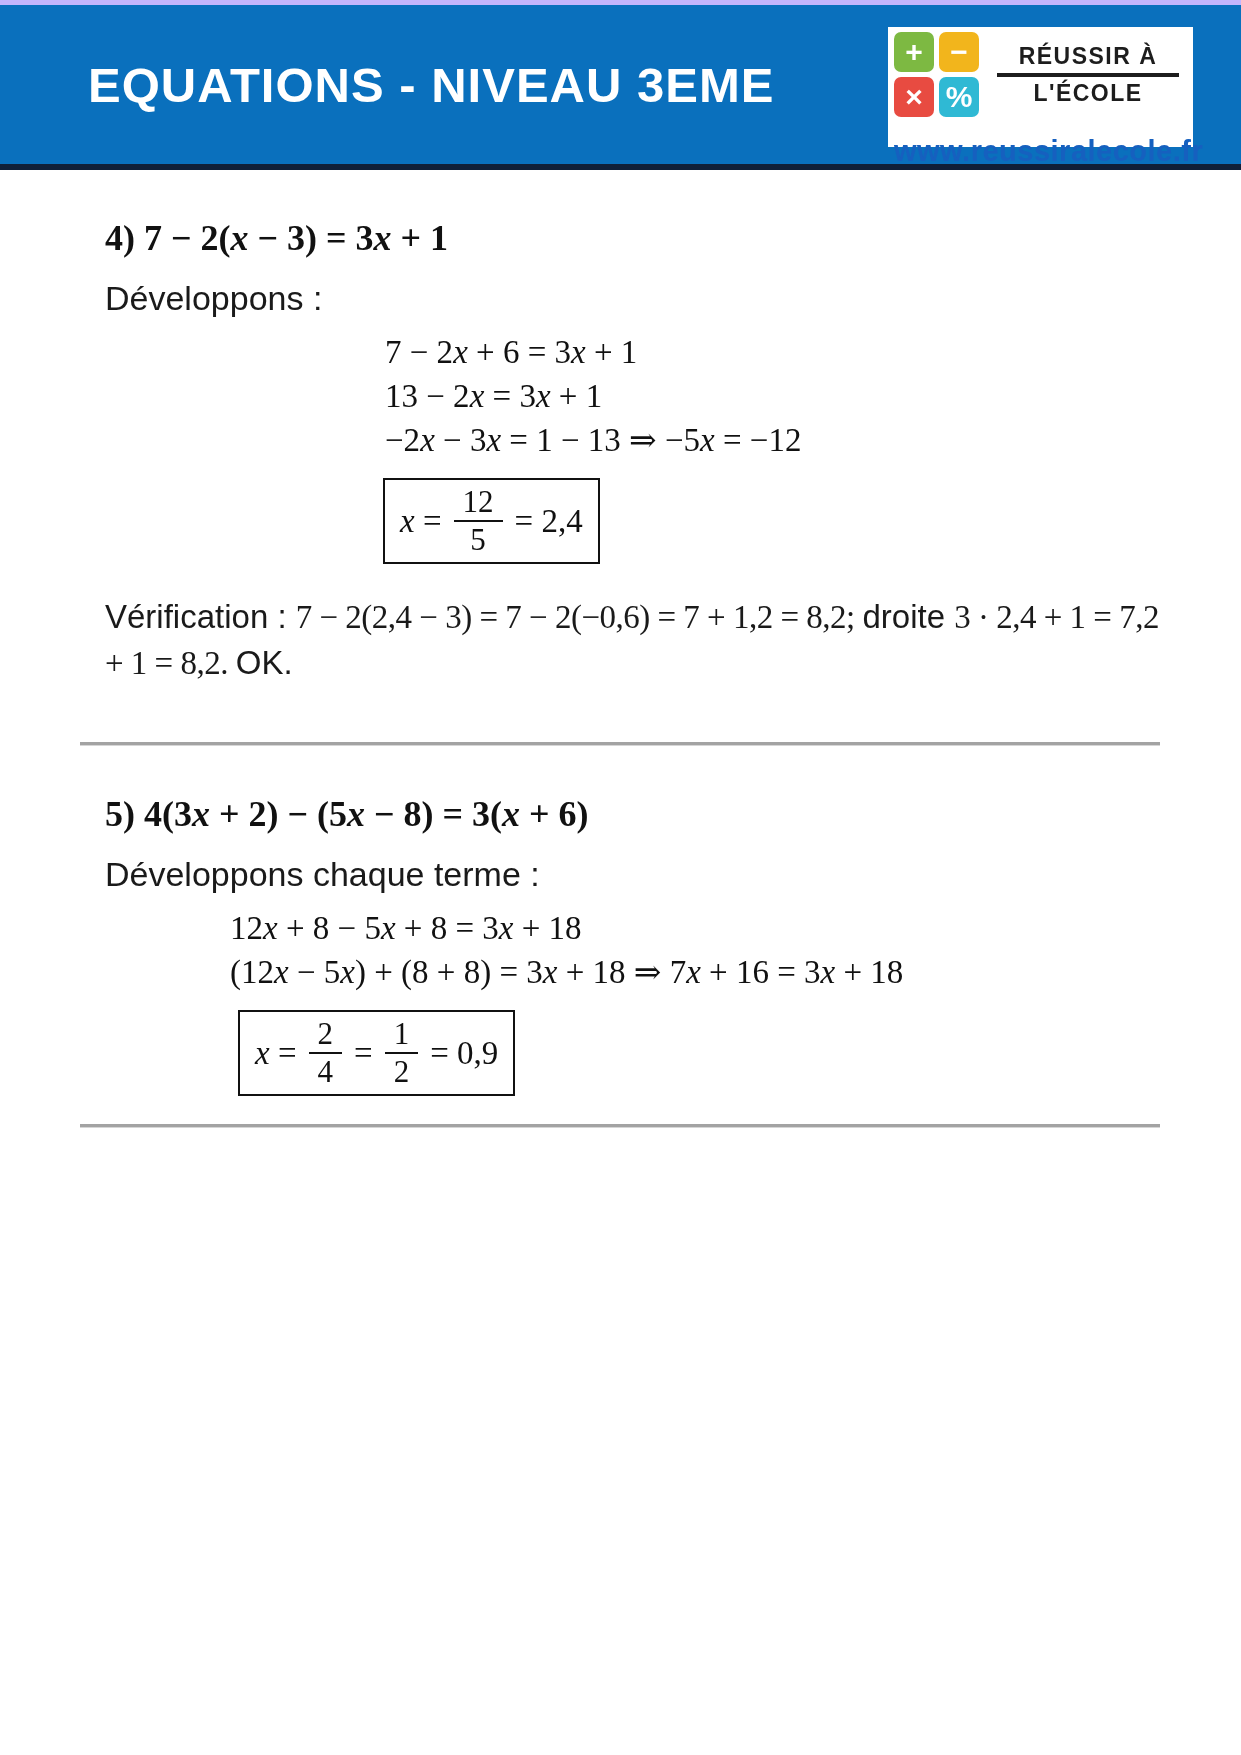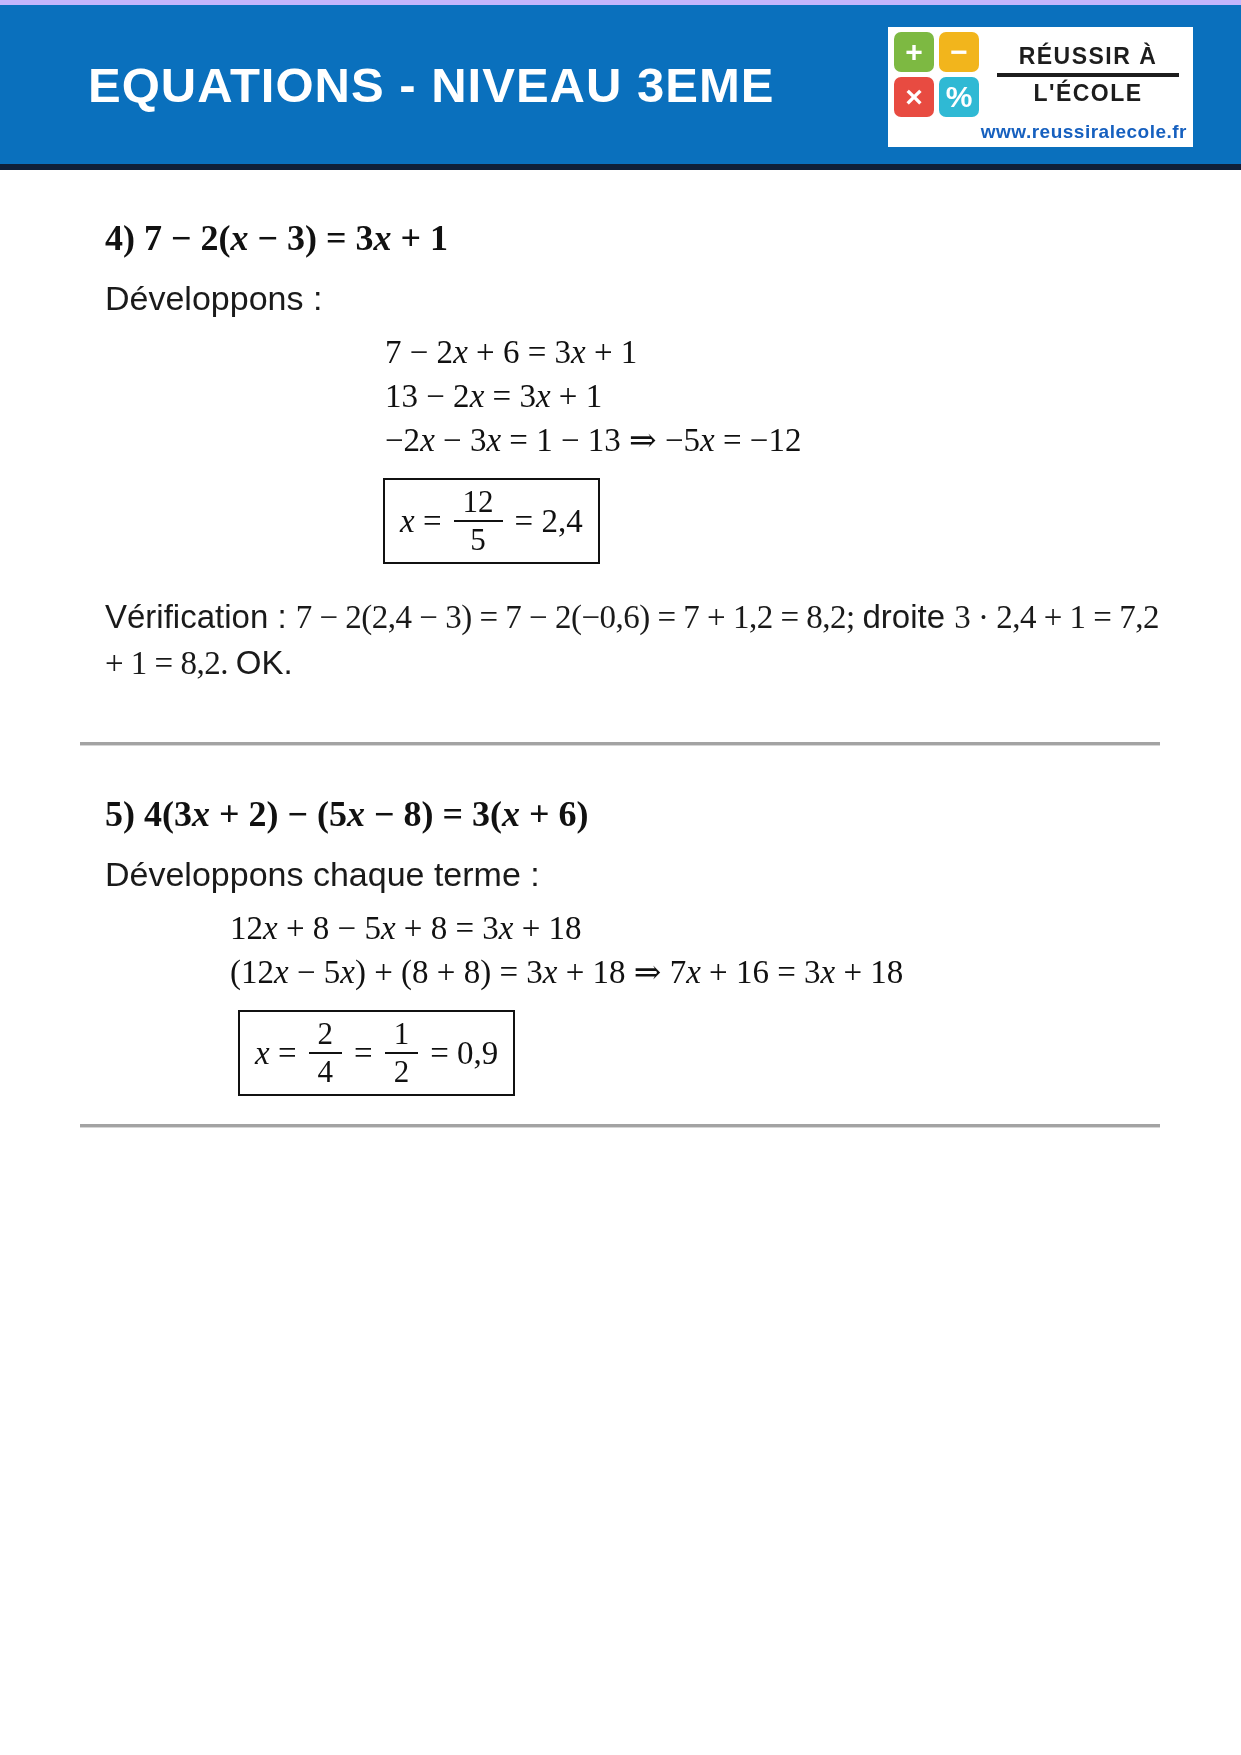--- a/index.html
+++ b/index.html
@@ -58,26 +58,26 @@
     display: flex; flex-direction: column; align-items: center;
     gap: 3px;
     font-weight: bold;
     color: #1d1d1d;
     font-size: 23px;
     letter-spacing: 1.5px;
     white-space: nowrap;
   }
   .logo-rule { width: 92%; height: 4px; background: #1d1d1d; }
   .logo-url {
-    text-align: right;
-    font-weight: bold;
-    font-size: 19px;
+    text-align: center;
+    font-weight: bold;
+    font-size: 29px;
     color: #1660bf;
     letter-spacing: 0.5px;
-    margin-top: 4px;
+    margin-top: 18px;
     white-space: nowrap;
     text-decoration: none;
     display: block;
   }
 
   
   .content { padding: 0 76px 12px 105px; }
 
   .eq-heading {
     margin: 46px 0 0 0;

